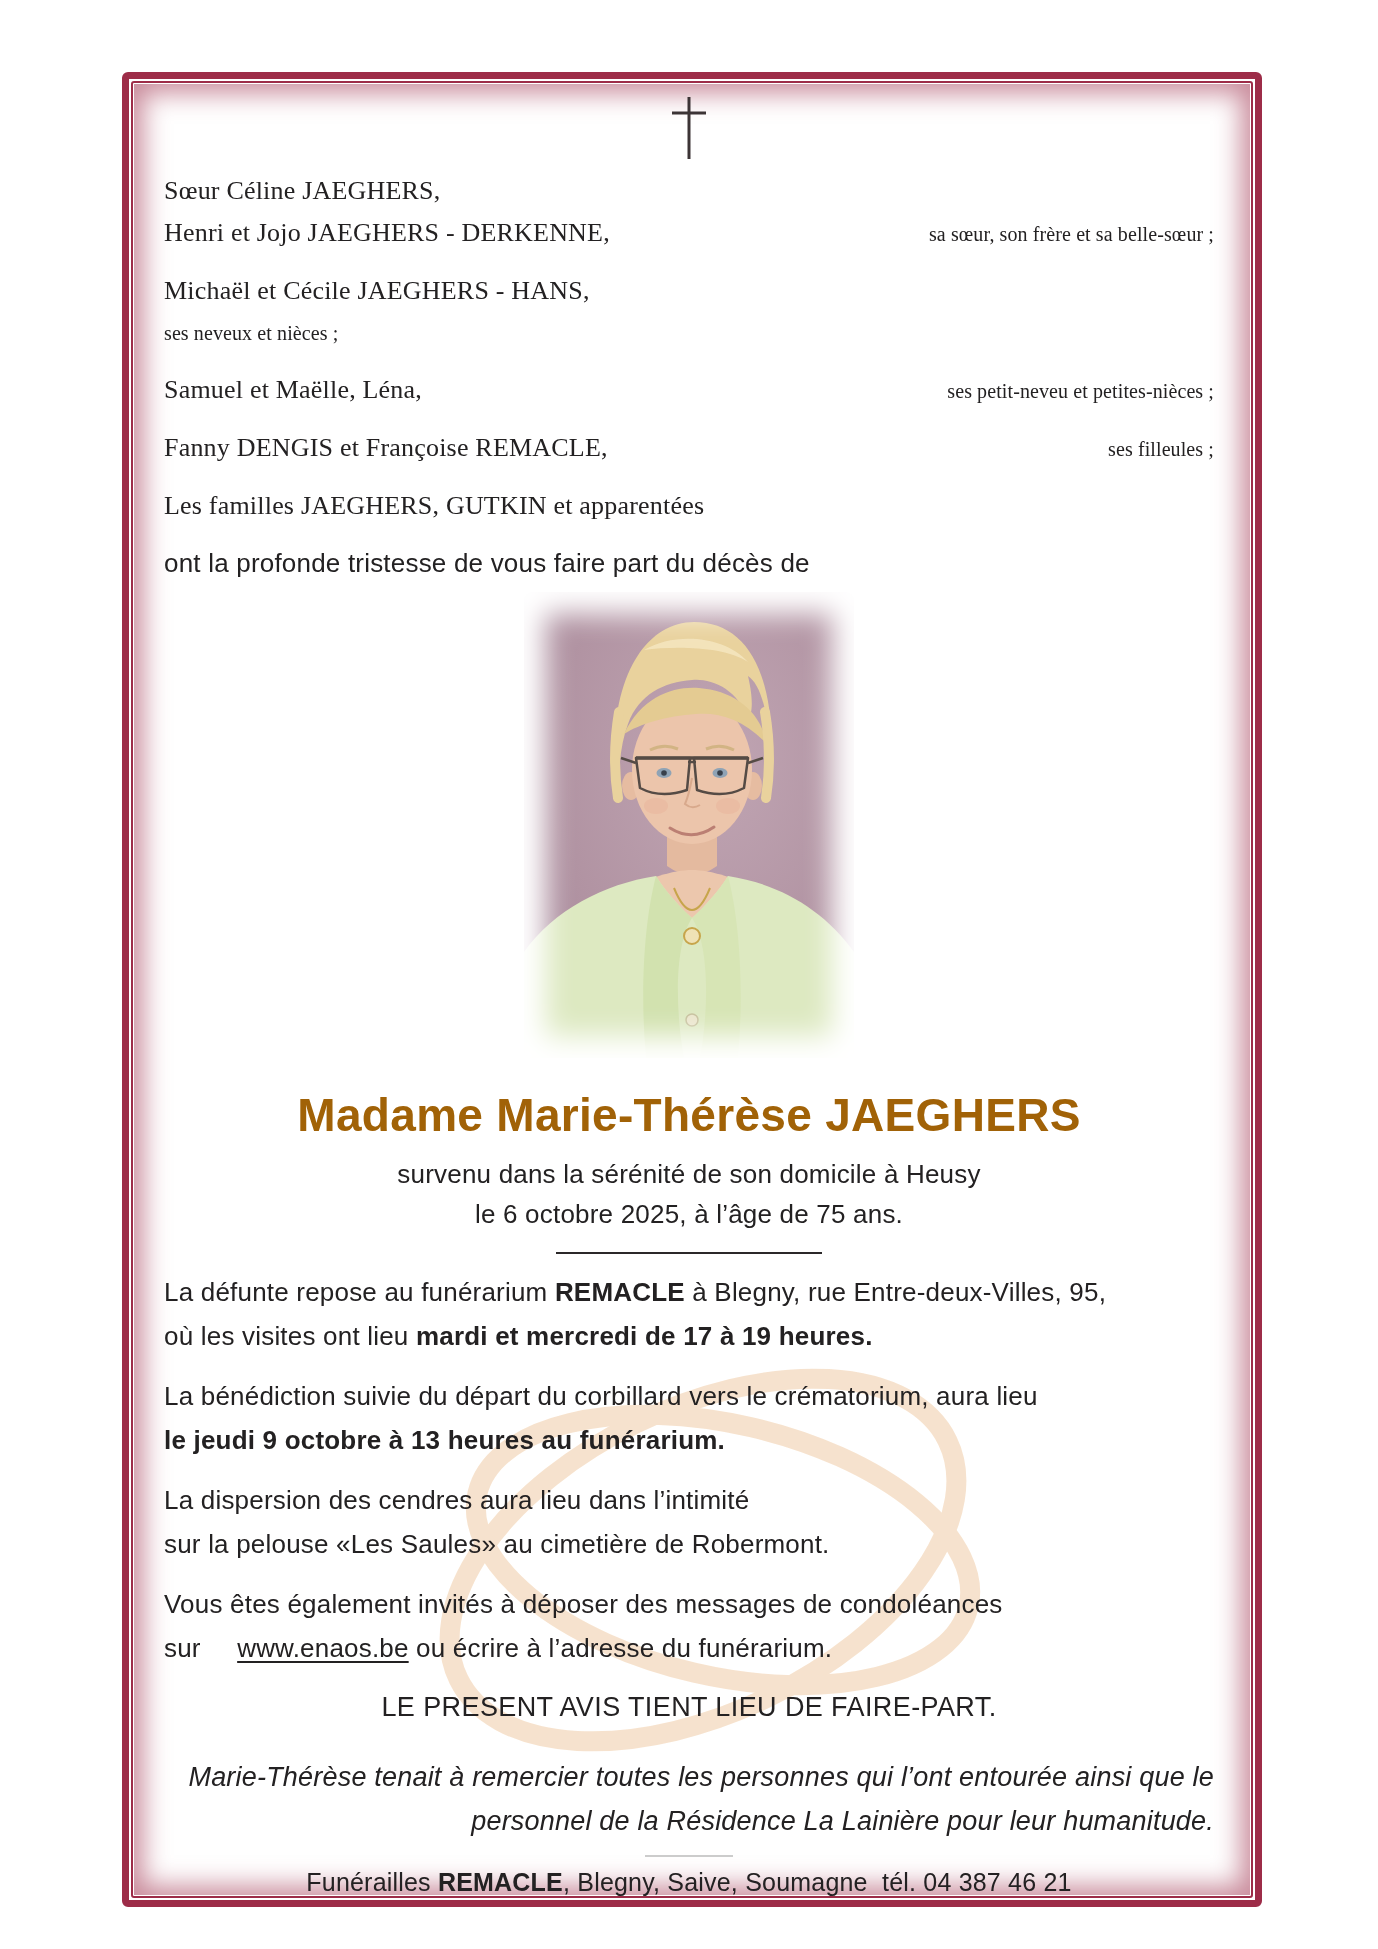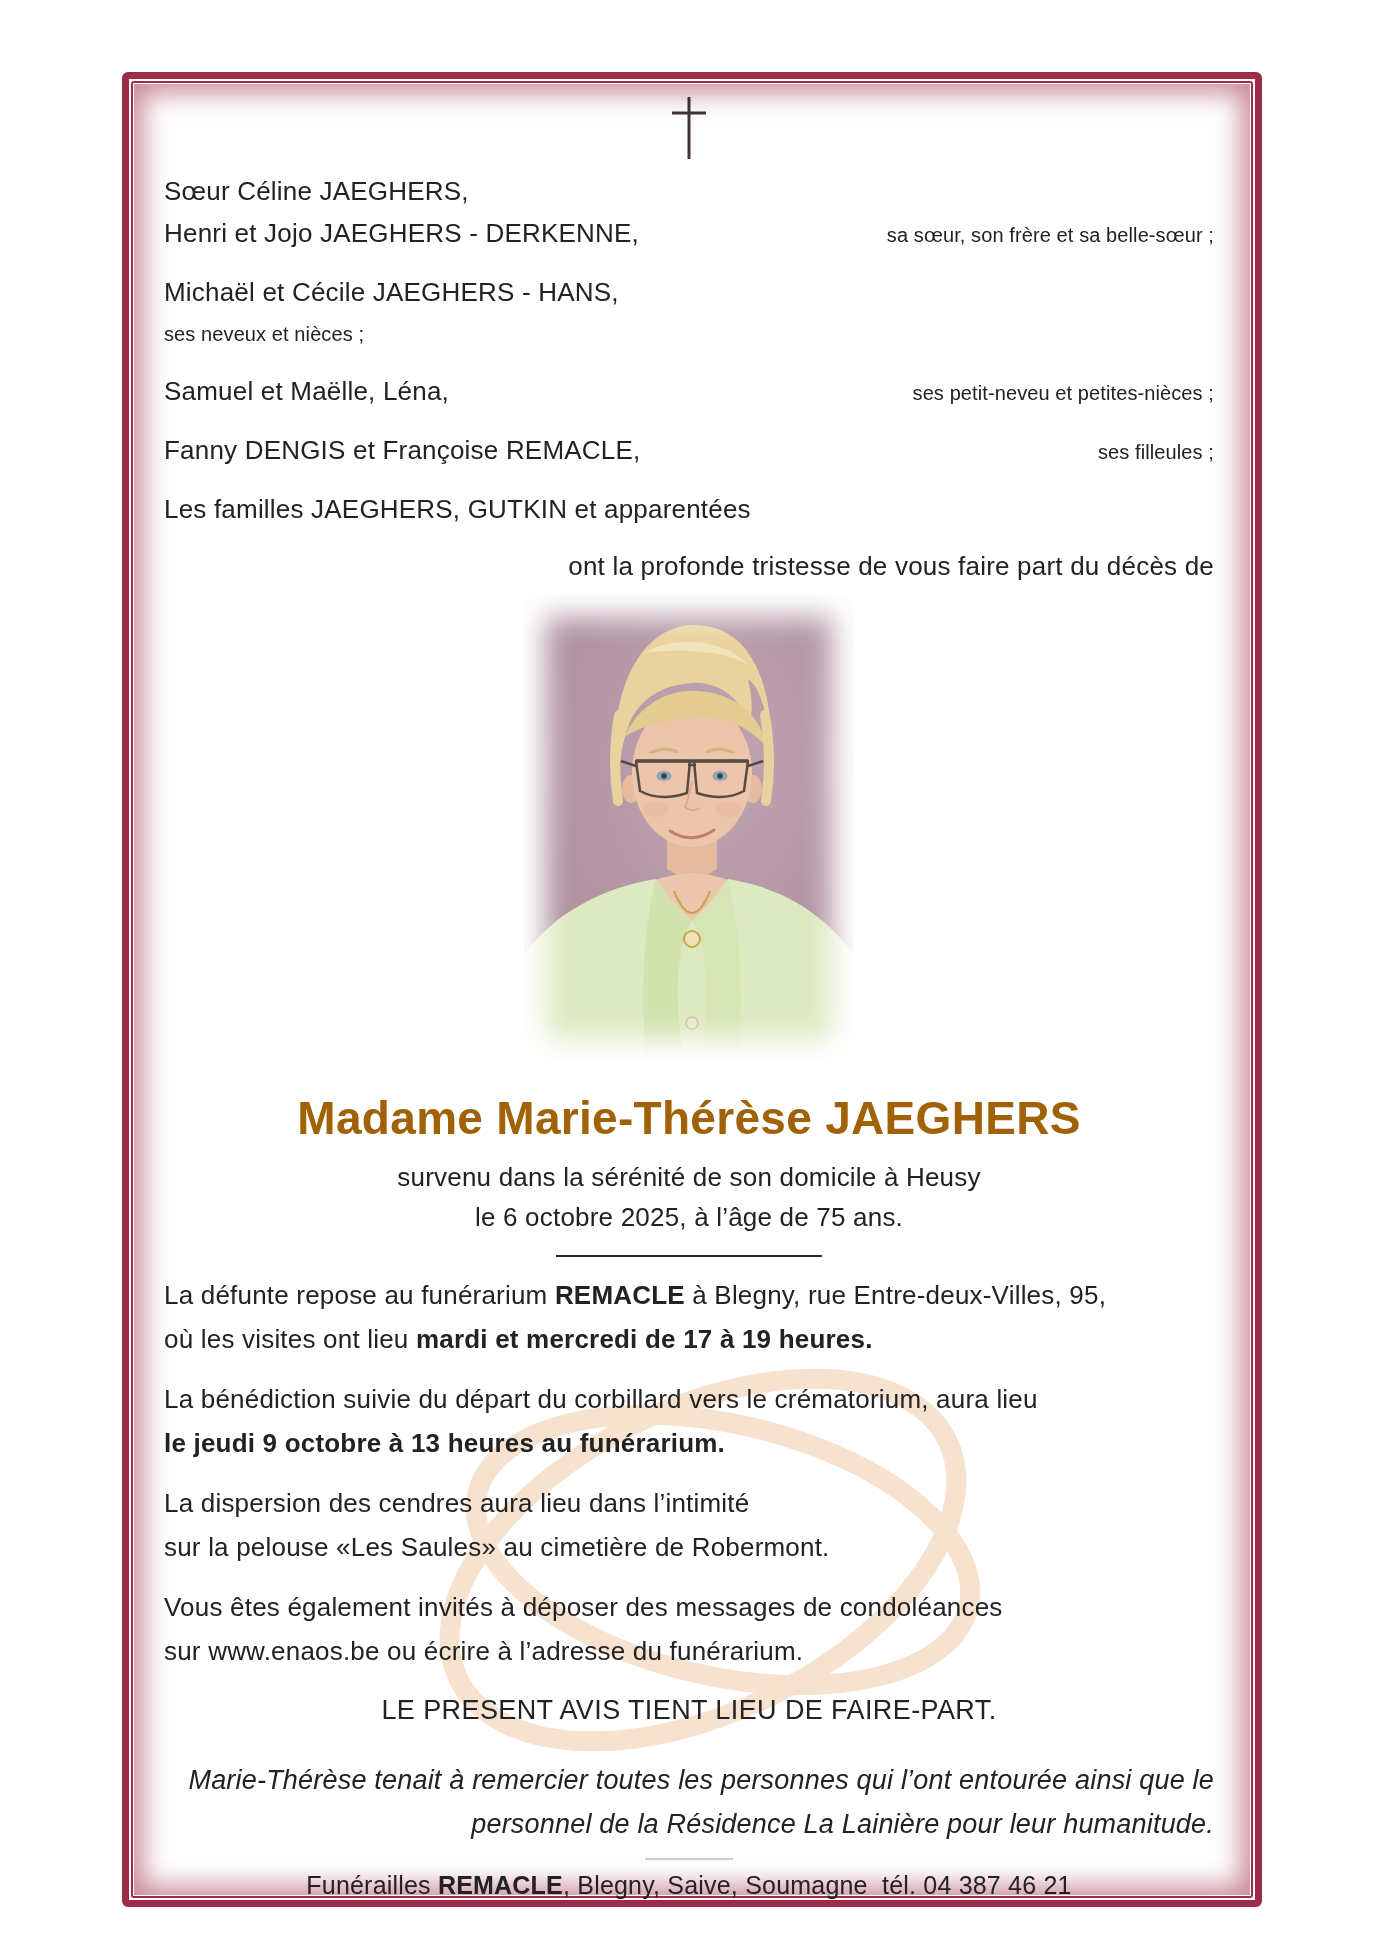--- a/index.html
+++ b/index.html
@@ -32,25 +32,25 @@
     position:absolute; left:388px; top:1295px; width:640px; height:540px;
     opacity:.8; pointer-events:none;
   }
   
   .content{
     position:absolute; left:164px; top:72px; width:1050px; z-index:2;
     font-size:26px; line-height:42px; letter-spacing:.2px;
   }
   .cross-wrap{ text-align:center; margin-top:24px; height:66px; }
   .cross-wrap svg{ display:inline-block; }
-  .family{ margin-top:8px; }
+  .family{ margin-top:8px;font-family:Liberation Serif, serif; }
   .grp{ margin-bottom:15px; }
   .row{ display:flex; justify-content:space-between; align-items:baseline; }
   .row .rel{ font-size:20px; letter-spacing:.1px; }
-  .announce{ text-align:right; margin-top:12px; }
+  .announce{ text-align:left; margin-top:12px; }
   
   .photo{
     position:relative; width:330px; height:466px; margin:8px auto 0 auto;
     border-radius:8px;
   }
   .photo svg{ display:block; border-radius:8px; }
   .photo::after{
     content:""; position:absolute; inset:-2px; border-radius:10px;
     box-shadow:inset 0 0 28px 24px #ffffff;
   }
@@ -60,21 +60,21 @@
     line-height:54px; letter-spacing:.3px; color:#a16207;
   }
   .sub{ text-align:center; line-height:40px; }
   .sub.first{ margin-top:12px; }
   .rule{
     width:266px; border:0; border-top:2px solid #2b2829; margin:18px auto 0 auto;
   }
   .para{ text-align:left; line-height:44px; margin:0; }
   .para.mt{ margin-top:16px; }
   .b{ font-weight:700; }
-  .u{ text-underline-offset:4px; text-decoration-thickness:1.5px; cursor:pointer; }
+  .u{ text-decoration:underline; text-underline-offset:4px; text-decoration-thickness:1.5px; cursor:pointer;margin-left:29px; }
   .avis{ text-align:center; margin-top:16px; font-size:27px; letter-spacing:.4px; }
   .thanks{
     margin-top:16px; font-style:italic; font-size:27px; line-height:44px; text-align:right;
   }
   .mini-rule{
     width:88px; border:0; border-top:2px solid #cccccc; margin:12px auto 0 auto;
   }
   .footer{ text-align:center; font-size:25px; margin-top:4px; white-space:pre-wrap; }
 </style>
 </head>

